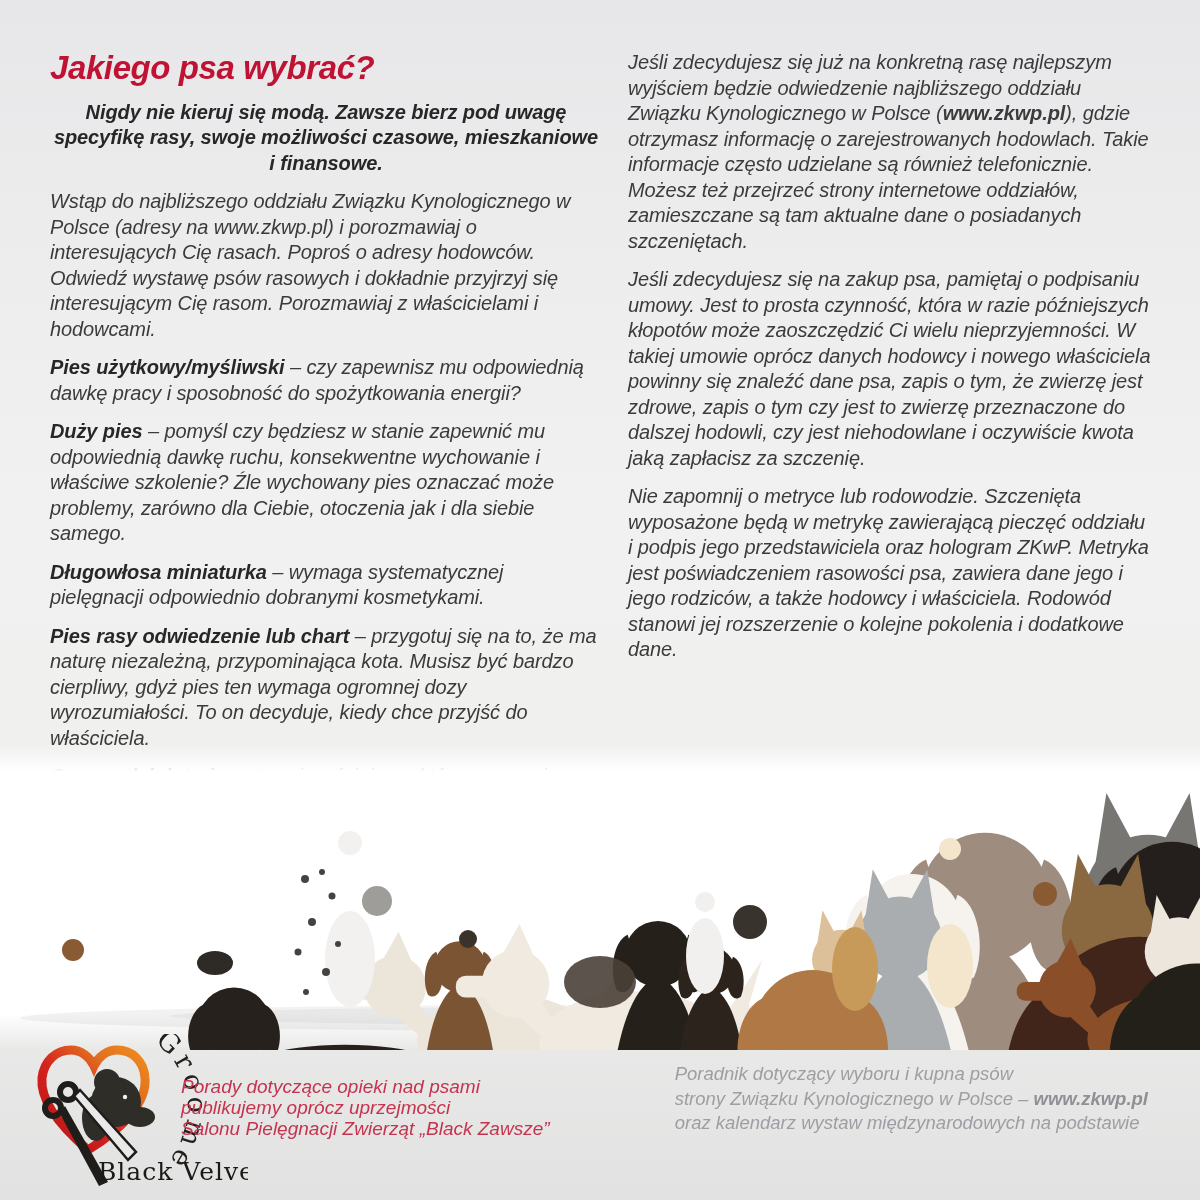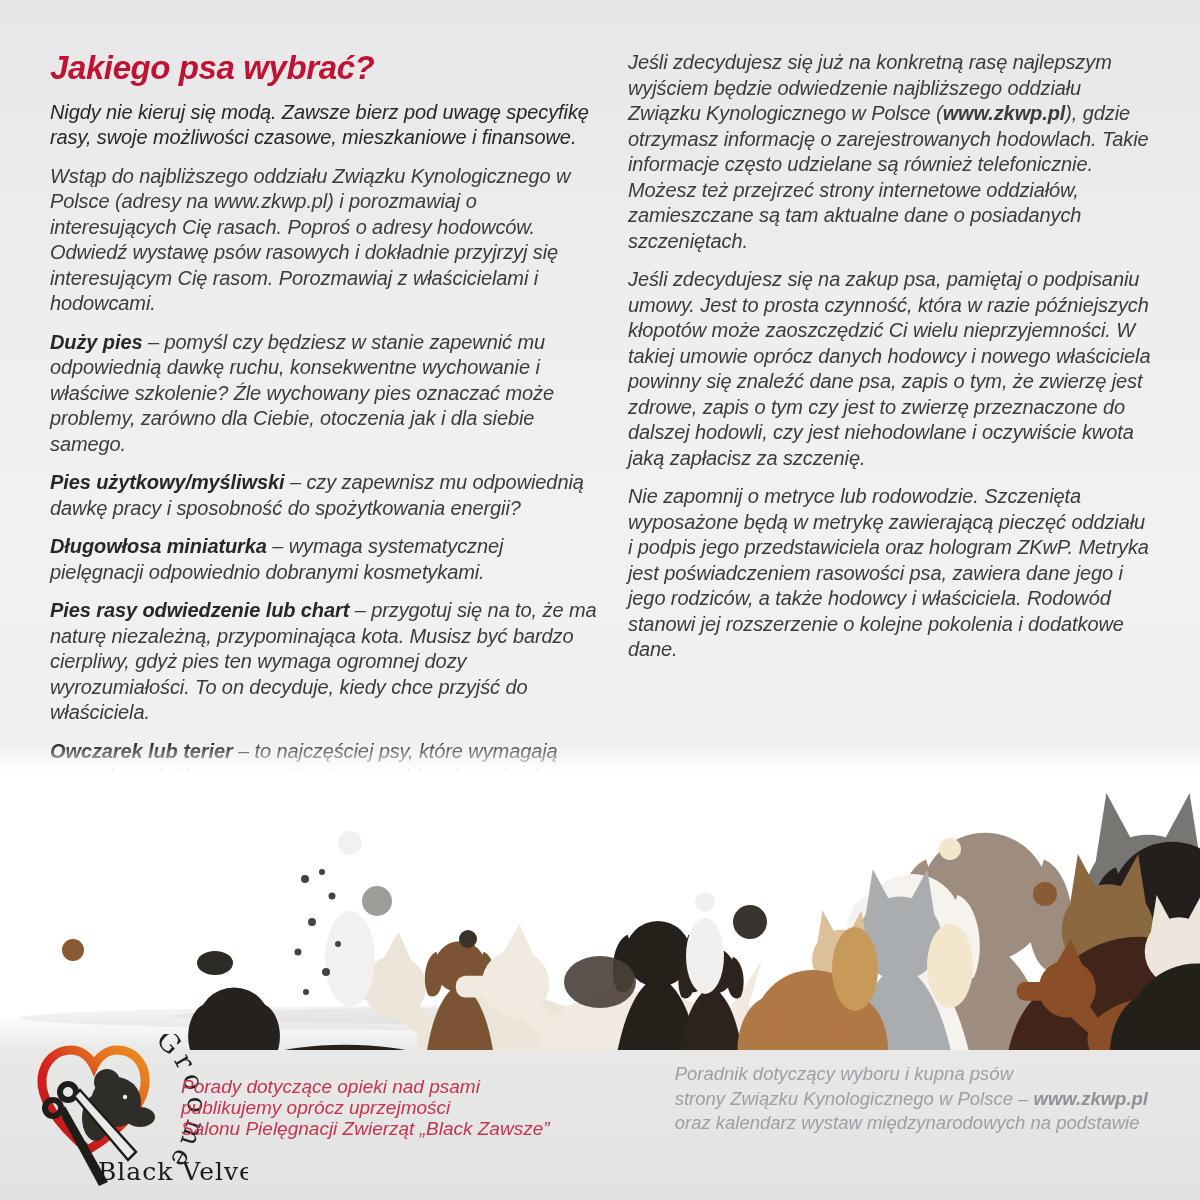--- a/index.html
+++ b/index.html
@@ -5,21 +5,21 @@
   html,body{margin:0;padding:0;background:#d9d9db;}
   .page{
     position:relative;width:1200px;height:1200px;overflow:hidden;
     font-family:"Liberation Sans","DejaVu Sans",sans-serif;
     background:linear-gradient(180deg,#e7e7e9 0%,#ececed 18%,#f1f1f1 42%,#f0f0ef 62%,#ebebea 82%,#e2e2e2 100%);
   }
   .col{position:absolute;top:50px;color:#3b3b3b;font-style:italic;font-size:20px;line-height:25.5px;letter-spacing:-0.1px;}
   .col-left{left:50px;width:552px;}
   .col-right{left:628px;width:524px;}
   .col h1{margin:0 0 14px 0;font-size:33px;line-height:1.08;font-weight:700;font-style:italic;color:#c01334;letter-spacing:-0.4px;}
-  .lead{font-weight:400;color:#272727;margin:0 0 13px 0;}
+  .lead{font-weight:700;color:#272727;margin:0 0 13px 0;text-align:center;}
   .col p{margin:0 0 13px 0;}
   .term{font-weight:700;color:#272727;}
   .burl{font-weight:700;}
   .photo{position:absolute;left:0;top:744px;width:1200px;height:306px;
     background:linear-gradient(180deg,rgba(255,255,255,0) 0%,#ffffff 9%,#ffffff 88%,rgba(255,255,255,0) 100%);}
   .photo svg{display:block;width:1200px;height:306px;}
   .logo{position:absolute;left:28px;top:1034px;width:220px;height:158px;}
   .foot-left{position:absolute;left:181px;top:1076px;font-style:italic;font-size:19px;line-height:21px;color:#c5334e;}
   .foot-right{position:absolute;right:52px;top:1062px;font-style:italic;font-size:18.5px;line-height:24.5px;color:#9d9ea4;}
   .foot-right .burl{color:#8f9096;}
@@ -27,22 +27,22 @@
 </style>
 </head>
 <body>
 
 <div class="page">
 
   <section class="col col-left">
     <h1>Jakiego psa wybrać?</h1>
     <p class="lead">Nigdy nie kieruj się modą. Zawsze bierz pod uwagę specyfikę rasy, swoje możliwości czasowe, mieszkaniowe i finansowe.</p>
     <p>Wstąp do najbliższego oddziału Związku Kynologicznego w Polsce (adresy na www.zkwp.pl) i porozmawiaj o interesujących Cię rasach. Poproś o adresy hodowców. Odwiedź wystawę psów rasowych i dokładnie przyjrzyj się interesującym Cię rasom. Porozmawiaj z właścicielami i hodowcami.</p>
+    <p><span class="term">Pies użytkowy/myśliwski</span><span> – czy zapewnisz mu odpowiednią dawkę pracy i sposobność do spożytkowania energii?</span></p>
     <p><span class="term">Duży pies</span><span> – pomyśl czy będziesz w stanie zapewnić mu odpowiednią dawkę ruchu, konsekwentne wychowanie i właściwe szkolenie? Źle wychowany pies oznaczać może problemy, zarówno dla Ciebie, otoczenia jak i dla siebie samego.</span></p>
-    <p><span class="term">Pies użytkowy/myśliwski</span><span> – czy zapewnisz mu odpowiednią dawkę pracy i sposobność do spożytkowania energii?</span></p>
     <p><span class="term">Długowłosa miniaturka</span><span> – wymaga systematycznej pielęgnacji odpowiednio dobranymi kosmetykami.</span></p>
     <p><span class="term">Pies rasy odwiedzenie lub chart</span><span> – przygotuj się na to, że ma naturę niezależną, przypominająca kota. Musisz być bardzo cierpliwy, gdyż pies ten wymaga ogromnej dozy wyrozumiałości. To on decyduje, kiedy chce przyjść do właściciela.</span></p>
     <p><span class="term">Owczarek lub terier</span><span> – to najczęściej psy, które wymagają pomysłowych i intensywnych zabaw, szybko się nudzą i potrzebują stale nowych bodźców, czy jesteś w stanie temu sprostać?</span></p>
   </section>
 
   <section class="col col-right">
     <p><span>Jeśli zdecydujesz się już na konkretną rasę najlepszym wyjściem będzie odwiedzenie najbliższego oddziału Związku Kynologicznego w Polsce (</span><span class="burl">www.zkwp.pl</span><span>), gdzie otrzymasz informację o zarejestrowanych hodowlach. Takie informacje często udzielane są również telefonicznie. Możesz też przejrzeć strony internetowe oddziałów, zamieszczane są tam aktualne dane o posiadanych szczeniętach.</span></p>
     <p>Jeśli zdecydujesz się na zakup psa, pamiętaj o podpisaniu umowy. Jest to prosta czynność, która w razie późniejszych kłopotów może zaoszczędzić Ci wielu nieprzyjemności. W takiej umowie oprócz danych hodowcy i nowego właściciela powinny się znaleźć dane psa, zapis o tym, że zwierzę jest zdrowe, zapis o tym czy jest to zwierzę przeznaczone do dalszej hodowli, czy jest niehodowlane i oczywiście kwota jaką zapłacisz za szczenię.</p>
     <p>Nie zapomnij o metryce lub rodowodzie. Szczenięta wyposażone będą w metrykę zawierającą pieczęć oddziału i podpis jego przedstawiciela oraz hologram ZKwP. Metryka jest poświadczeniem rasowości psa, zawiera dane jego i jego rodziców, a także hodowcy i właściciela. Rodowód stanowi jej rozszerzenie o kolejne pokolenia i dodatkowe dane.</p>
   </section>

